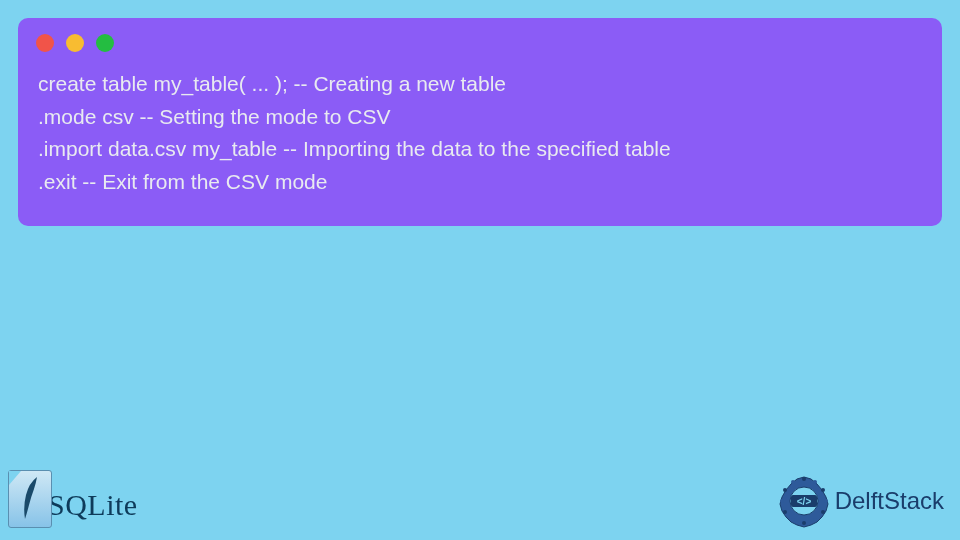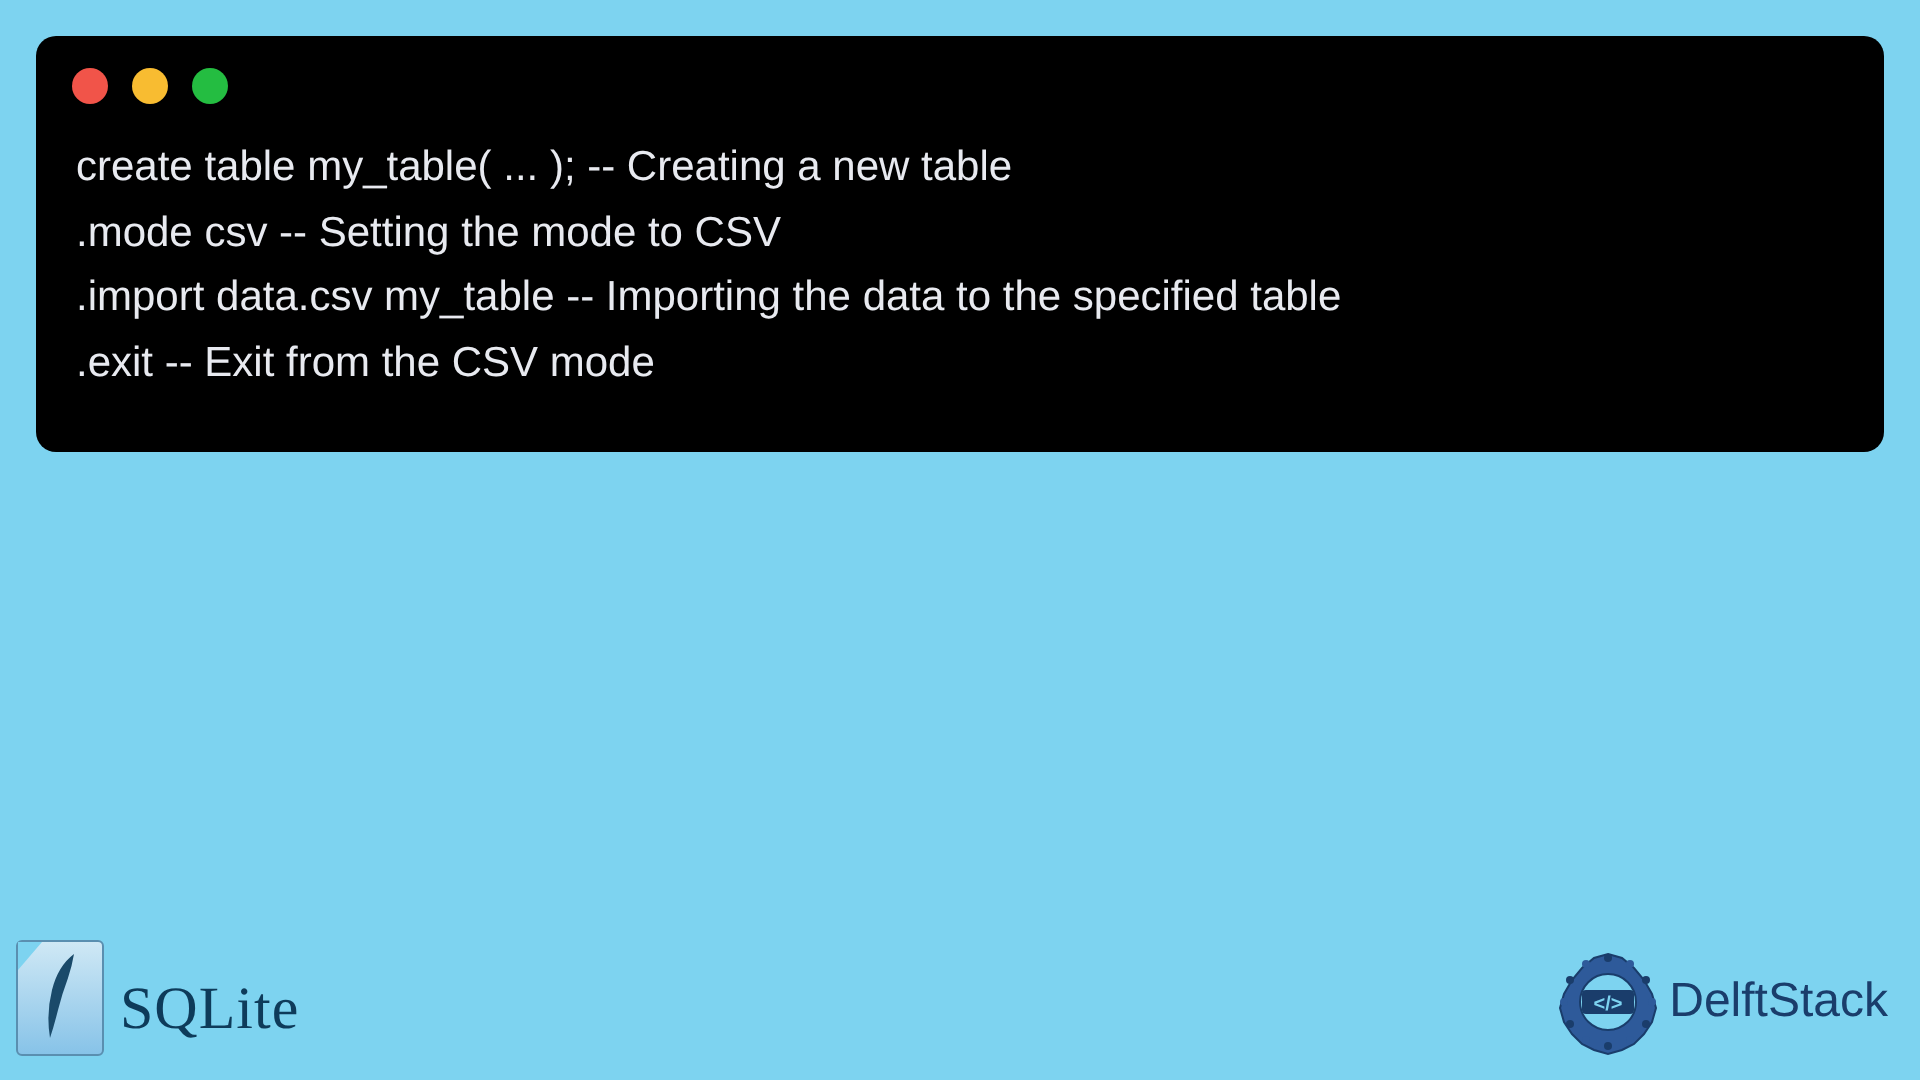--- a/index.html
+++ b/index.html
@@ -10,21 +10,21 @@
     body {
       width: 960px;
       height: 540px;
       background: #7dd3f0;
       font-family: Arial, Helvetica, sans-serif;
       position: relative;
       overflow: hidden;
     }
     .code-window {
       margin: 18px 18px 0 18px;
-      background: #000000;
+      background: #8b5cf6;
       border-radius: 10px;
       padding-bottom: 20px;
     }
     .titlebar {
       display: flex;
       align-items: center;
       gap: 12px;
       padding: 16px 18px 10px 18px;
     }
     .dot {
@@ -49,21 +49,21 @@
       left: 0;
       right: 0;
       display: flex;
       justify-content: space-between;
       align-items: flex-end;
       padding: 10px 16px 12px 8px;
     }
     .sqlite-logo {
       display: flex;
       align-items: flex-end;
-      gap: 12px;
+      gap: 0;
     }
     .sqlite-icon {
       width: 44px;
       height: 58px;
       background: linear-gradient(180deg, #cfe8f5 0%, #87c3e8 100%);
       border: 1px solid #5a8fb0;
       border-radius: 3px;
       position: relative;
       margin-right: -4px;
     }

